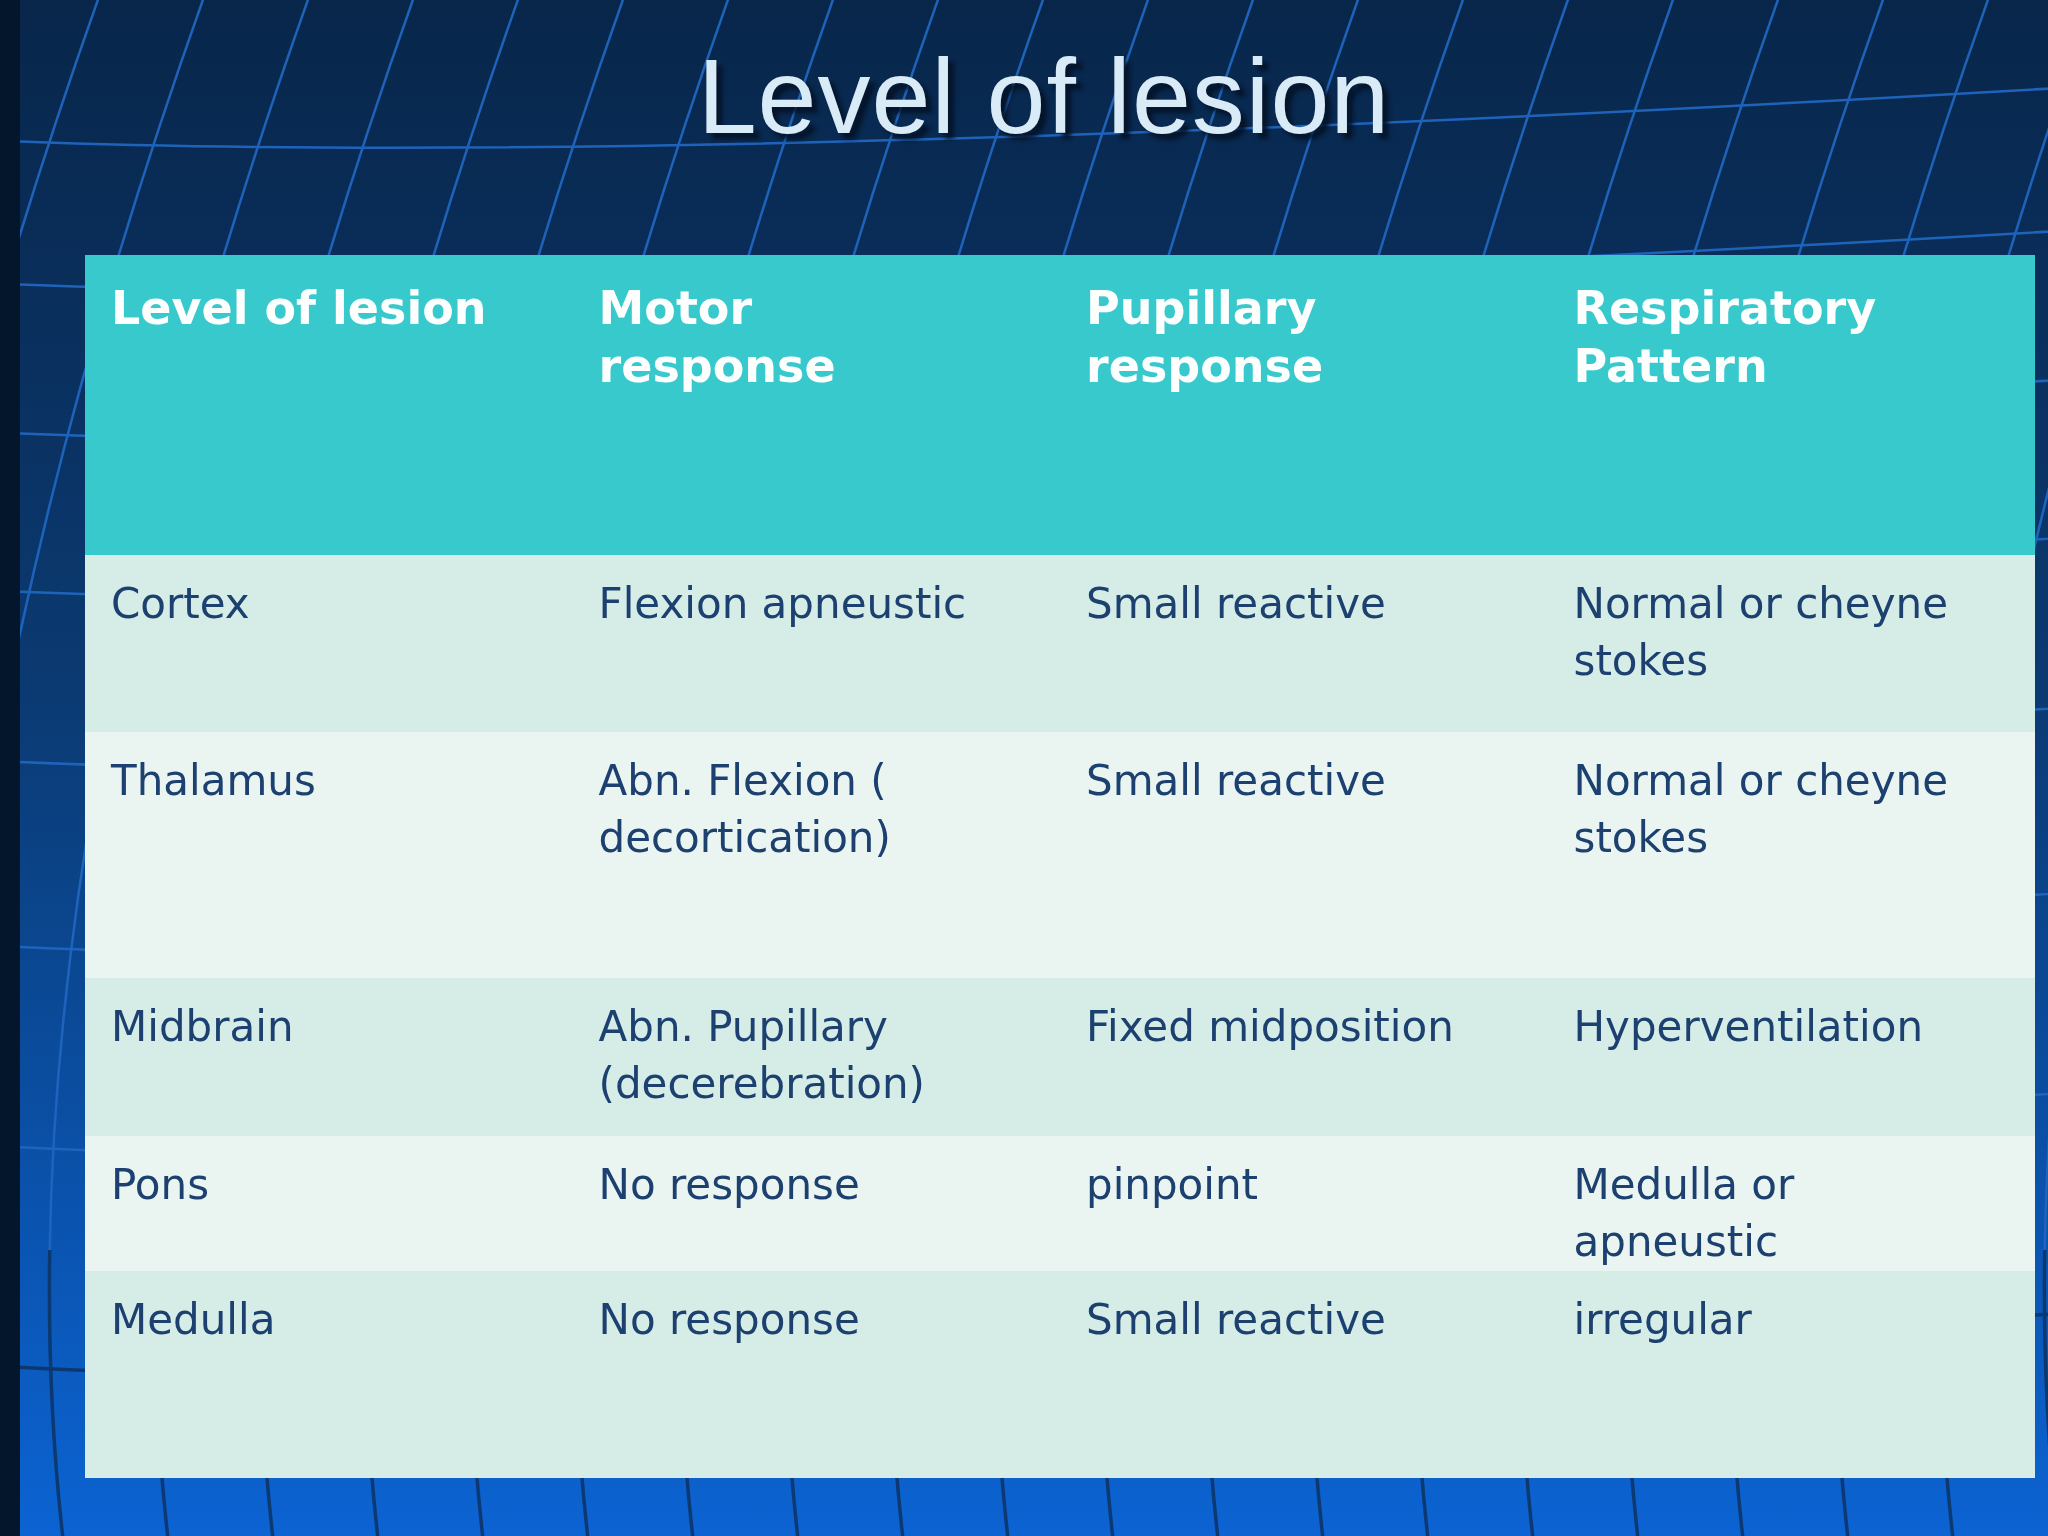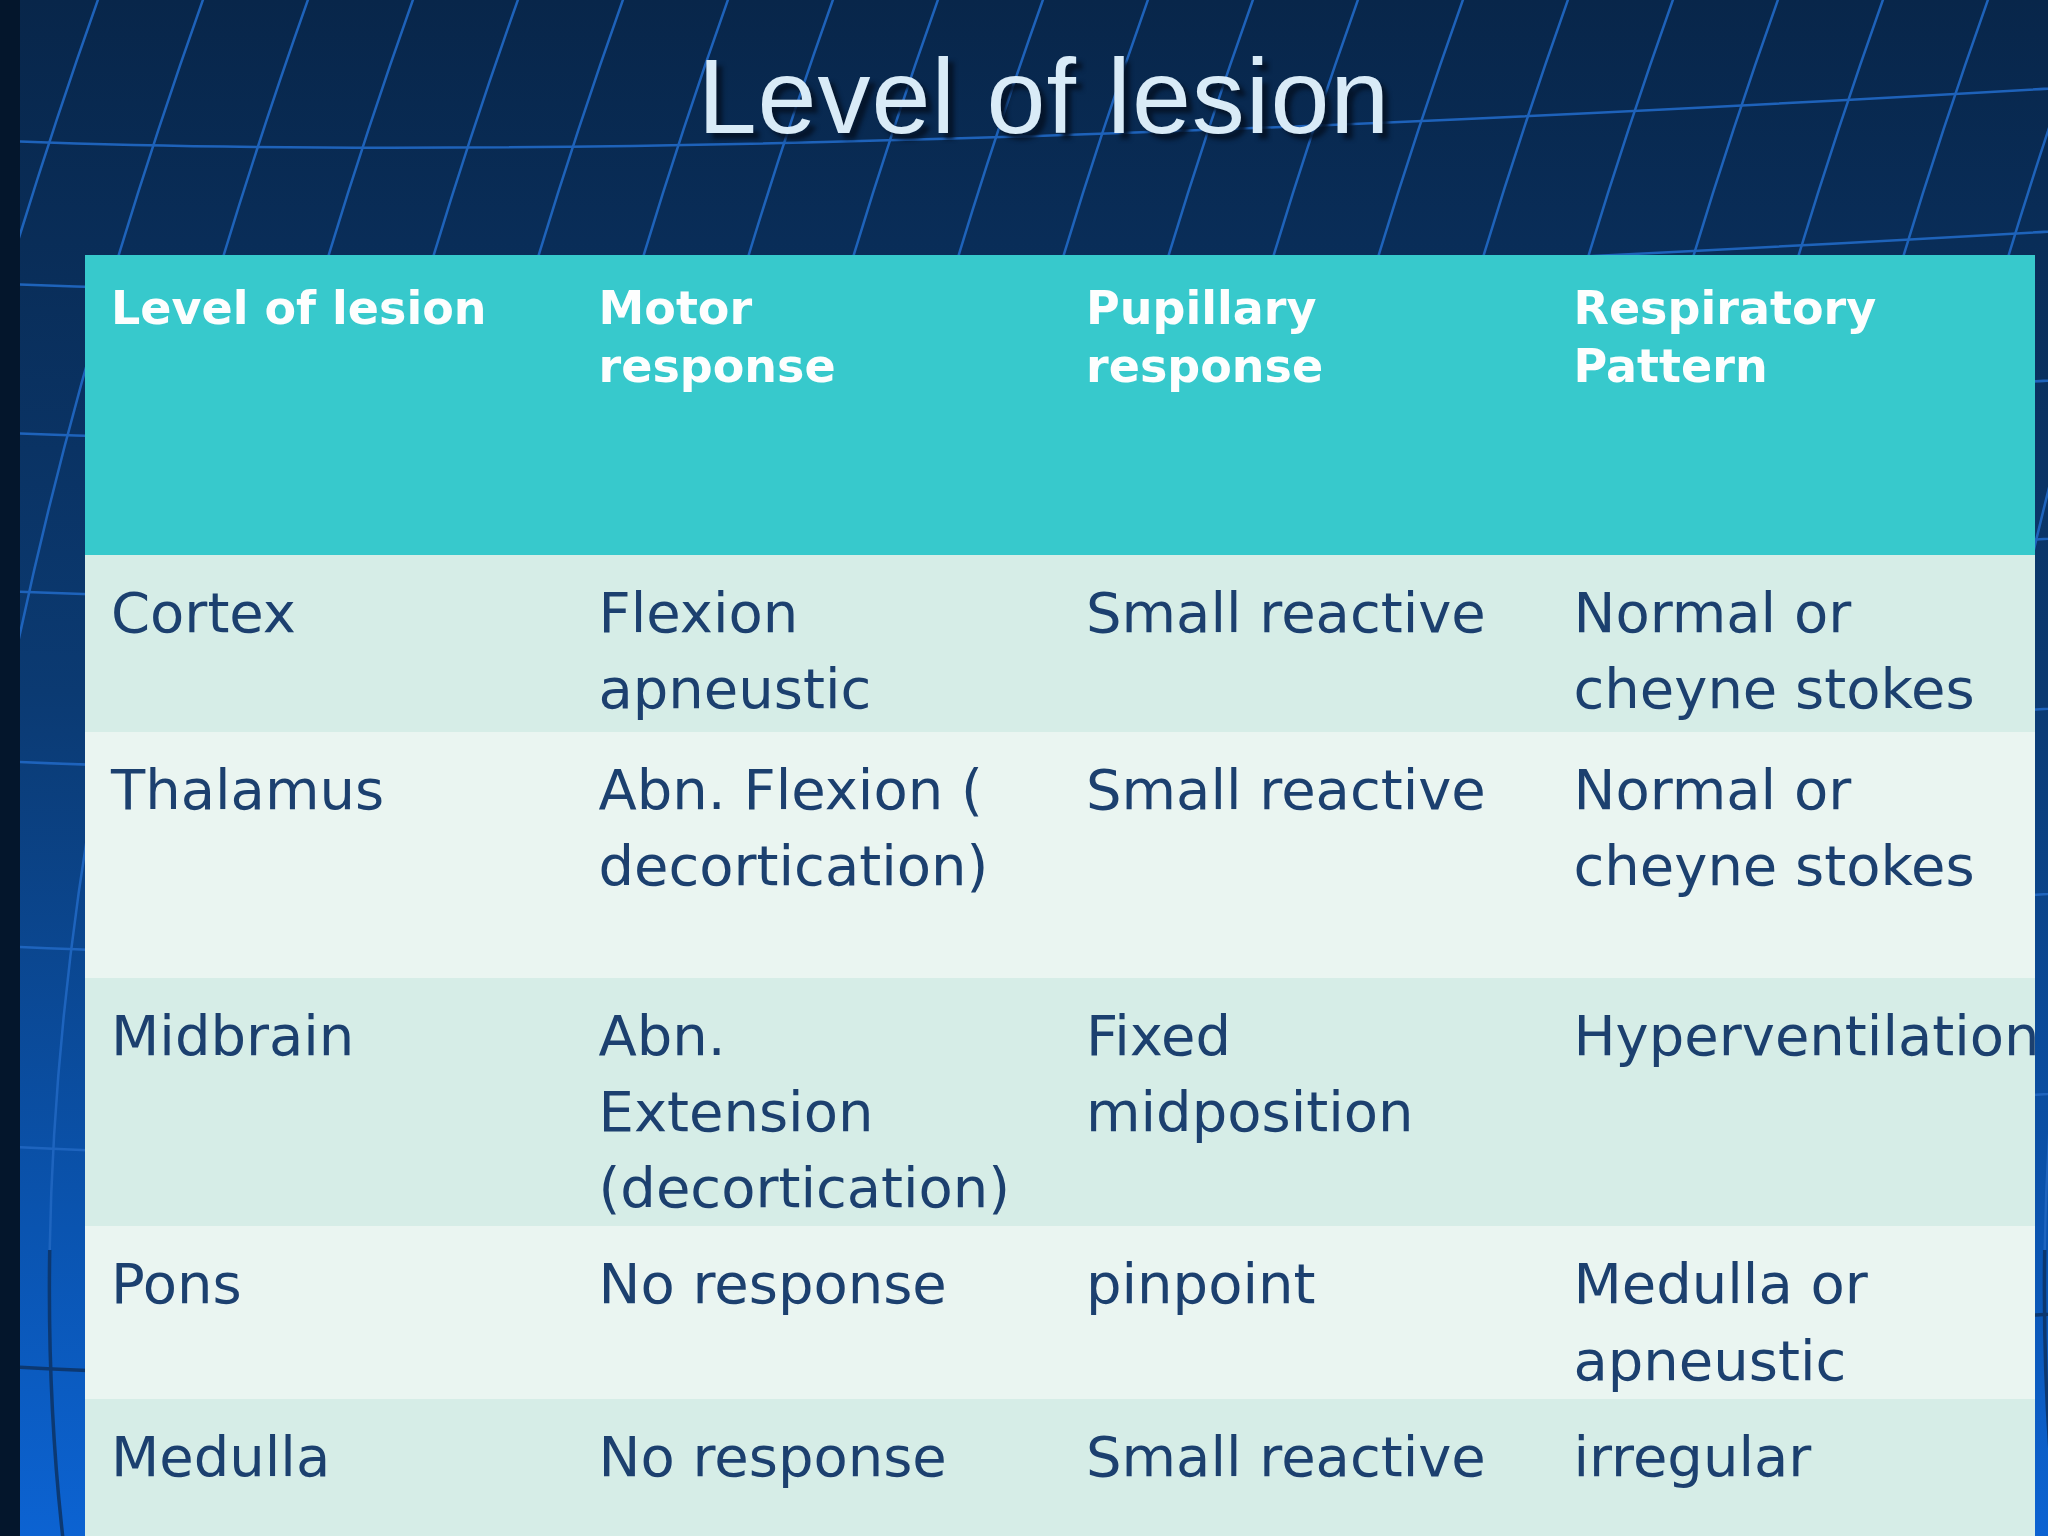--- a/index.html
+++ b/index.html
@@ -41,21 +41,21 @@
     color:var(--header_text,#fdfefe);
     font-weight:bold;
     font-size:46px;
     line-height:1.27;
     padding:24px 70px 0 26px;
     height:300px;
     box-sizing:border-box;
   }
   table.lesion td{
     color:var(--cell_text,#1c406f);
-    font-size:56px;
+    font-size:42px;
     line-height:1.36;
     padding:20px 55px 0 26px;
   }
   tr.r0{height:177px;}
   tr.r1{height:246px;}
   tr.r2{height:158px;}
   tr.r3{height:135px;}
   tr.r4{height:207px;}
   tbody tr:nth-child(odd) td{background:var(--row_odd,#d6ede7);}
   tbody tr:nth-child(even) td{background:var(--row_even,#eaf5f1);}
@@ -149,21 +149,21 @@
         <td>Normal or cheyne stokes</td>
       </tr>
       <tr class="r1">
         <td>Thalamus</td>
         <td>Abn. Flexion ( decortication)</td>
         <td>Small reactive</td>
         <td>Normal or cheyne stokes</td>
       </tr>
       <tr class="r2">
         <td>Midbrain</td>
-        <td>Abn. Extension (decortication)</td>
+        <td>Abn. Pupillary (decerebration)</td>
         <td>Fixed midposition</td>
         <td>Hyperventilation</td>
       </tr>
       <tr class="r3">
         <td>Pons</td>
         <td>No response</td>
         <td>pinpoint</td>
         <td>Medulla or apneustic</td>
       </tr>
       <tr class="r4">

